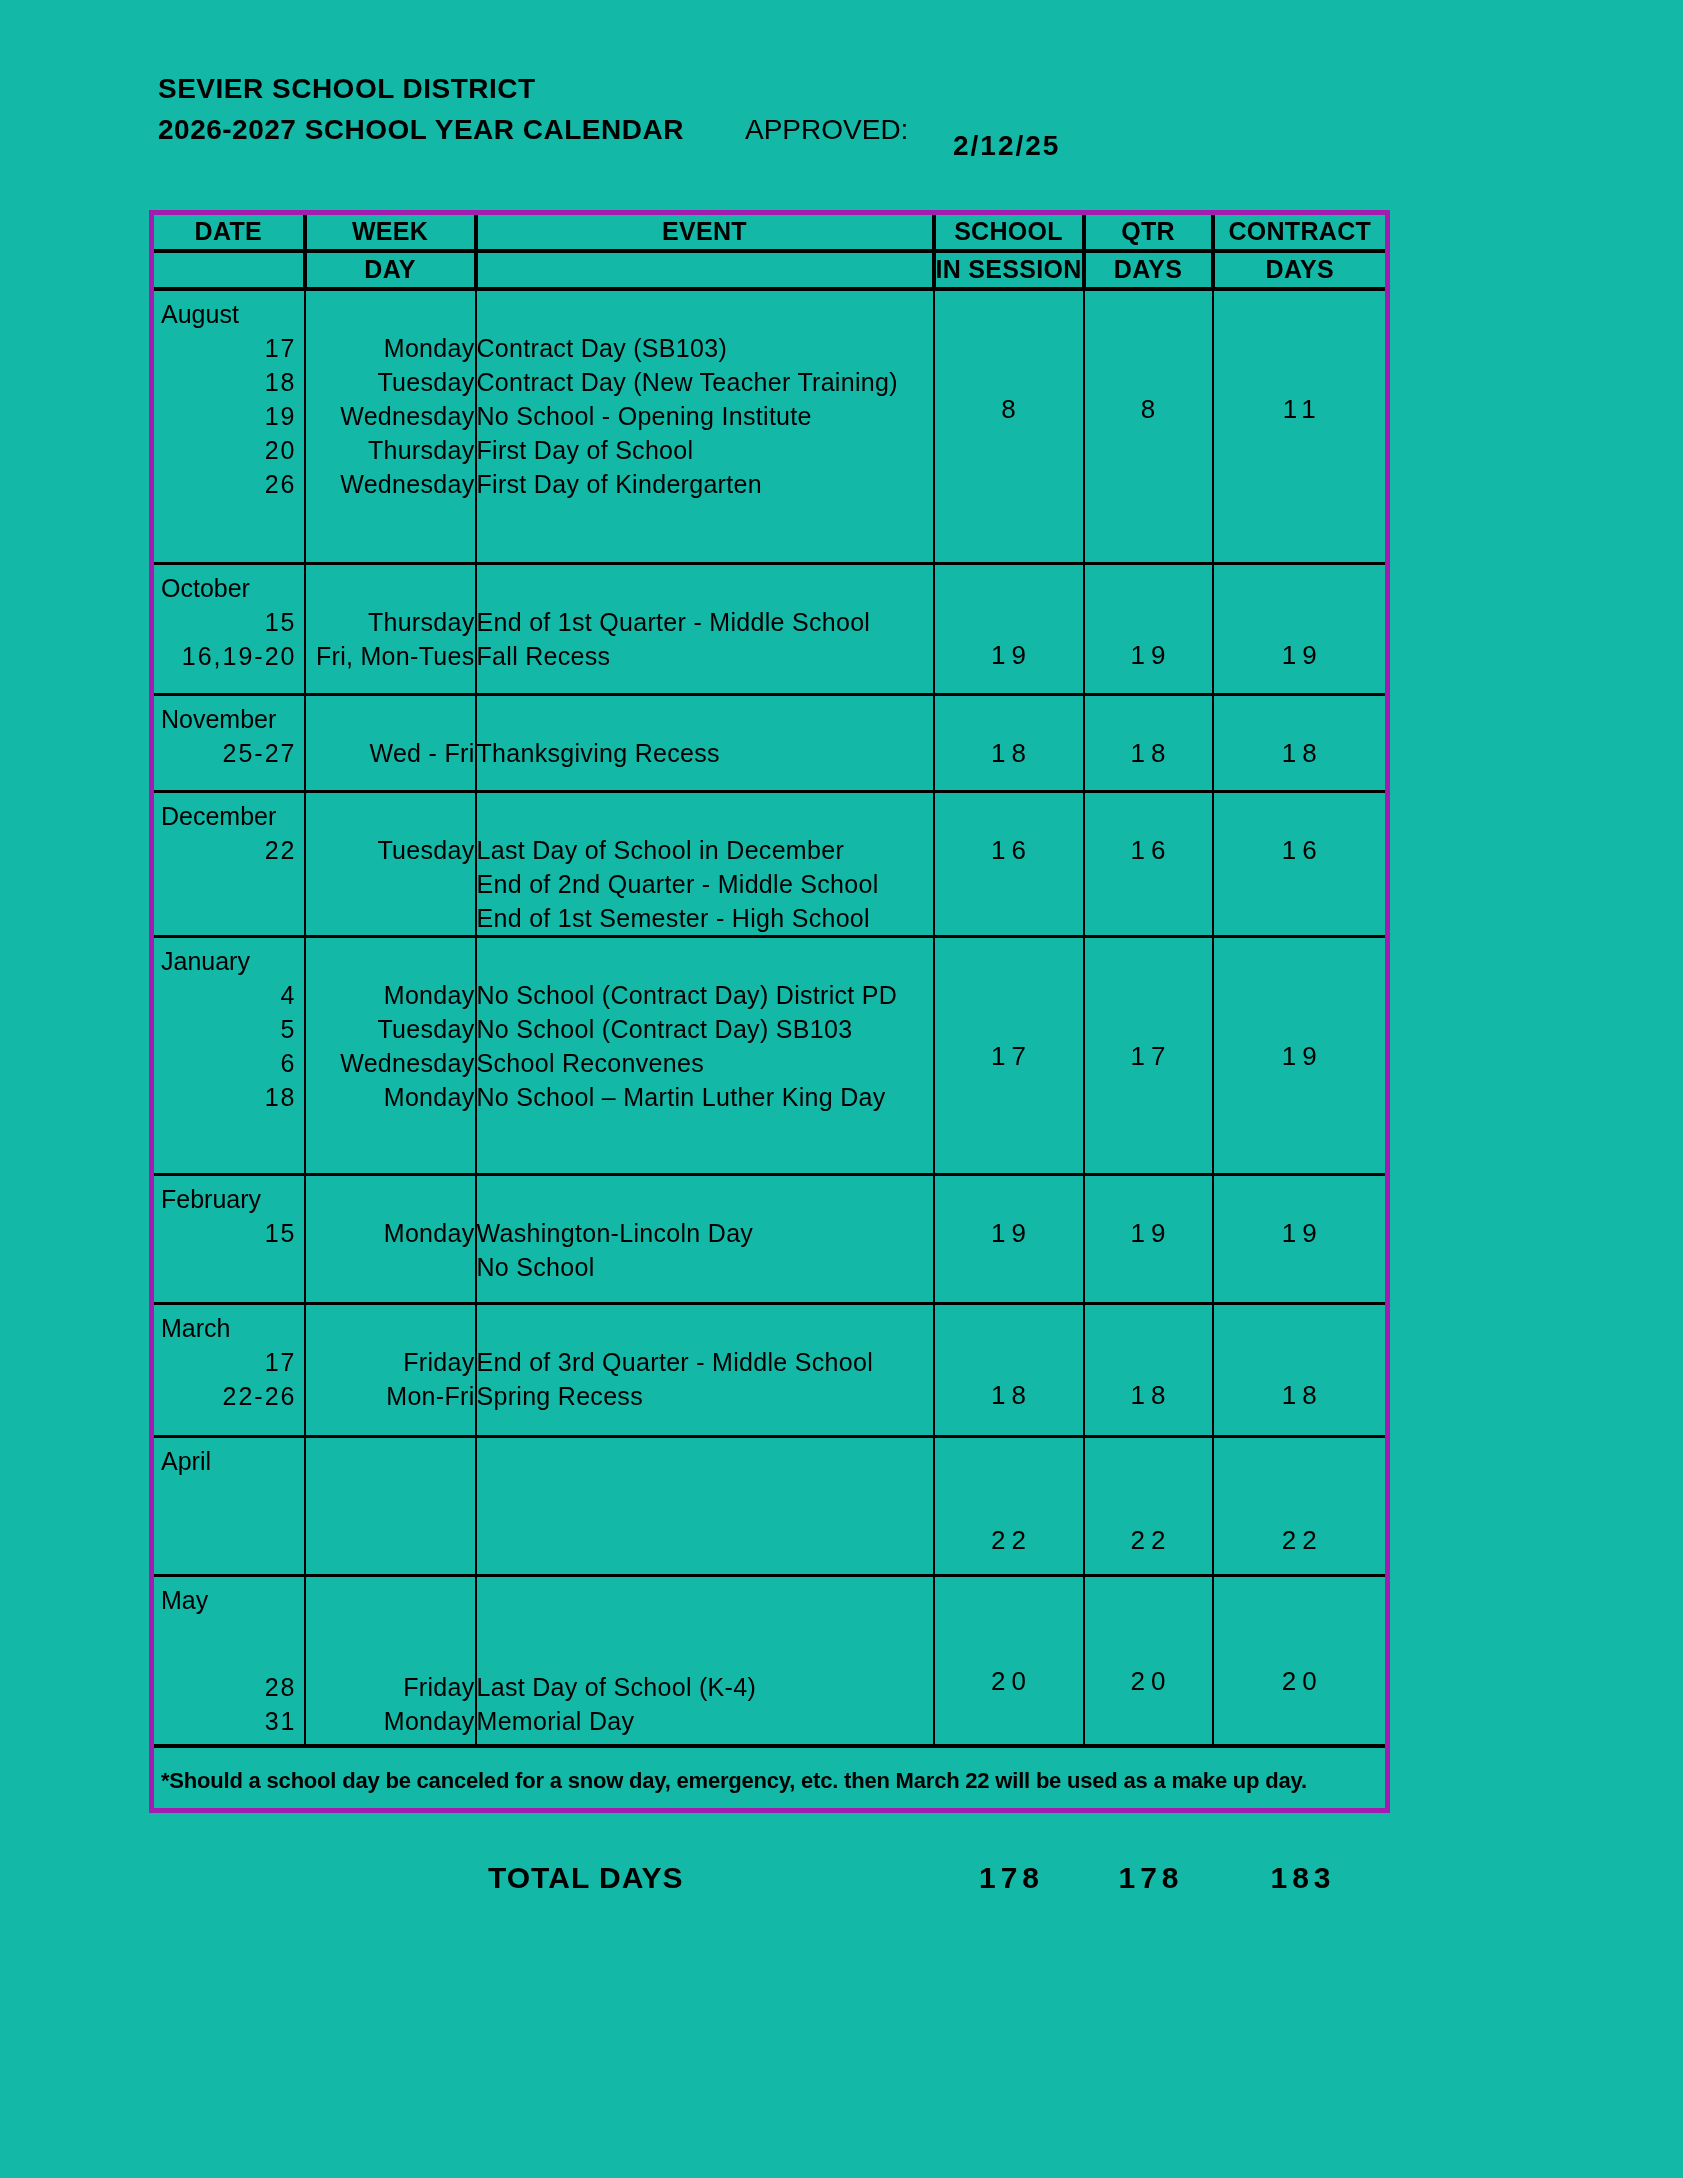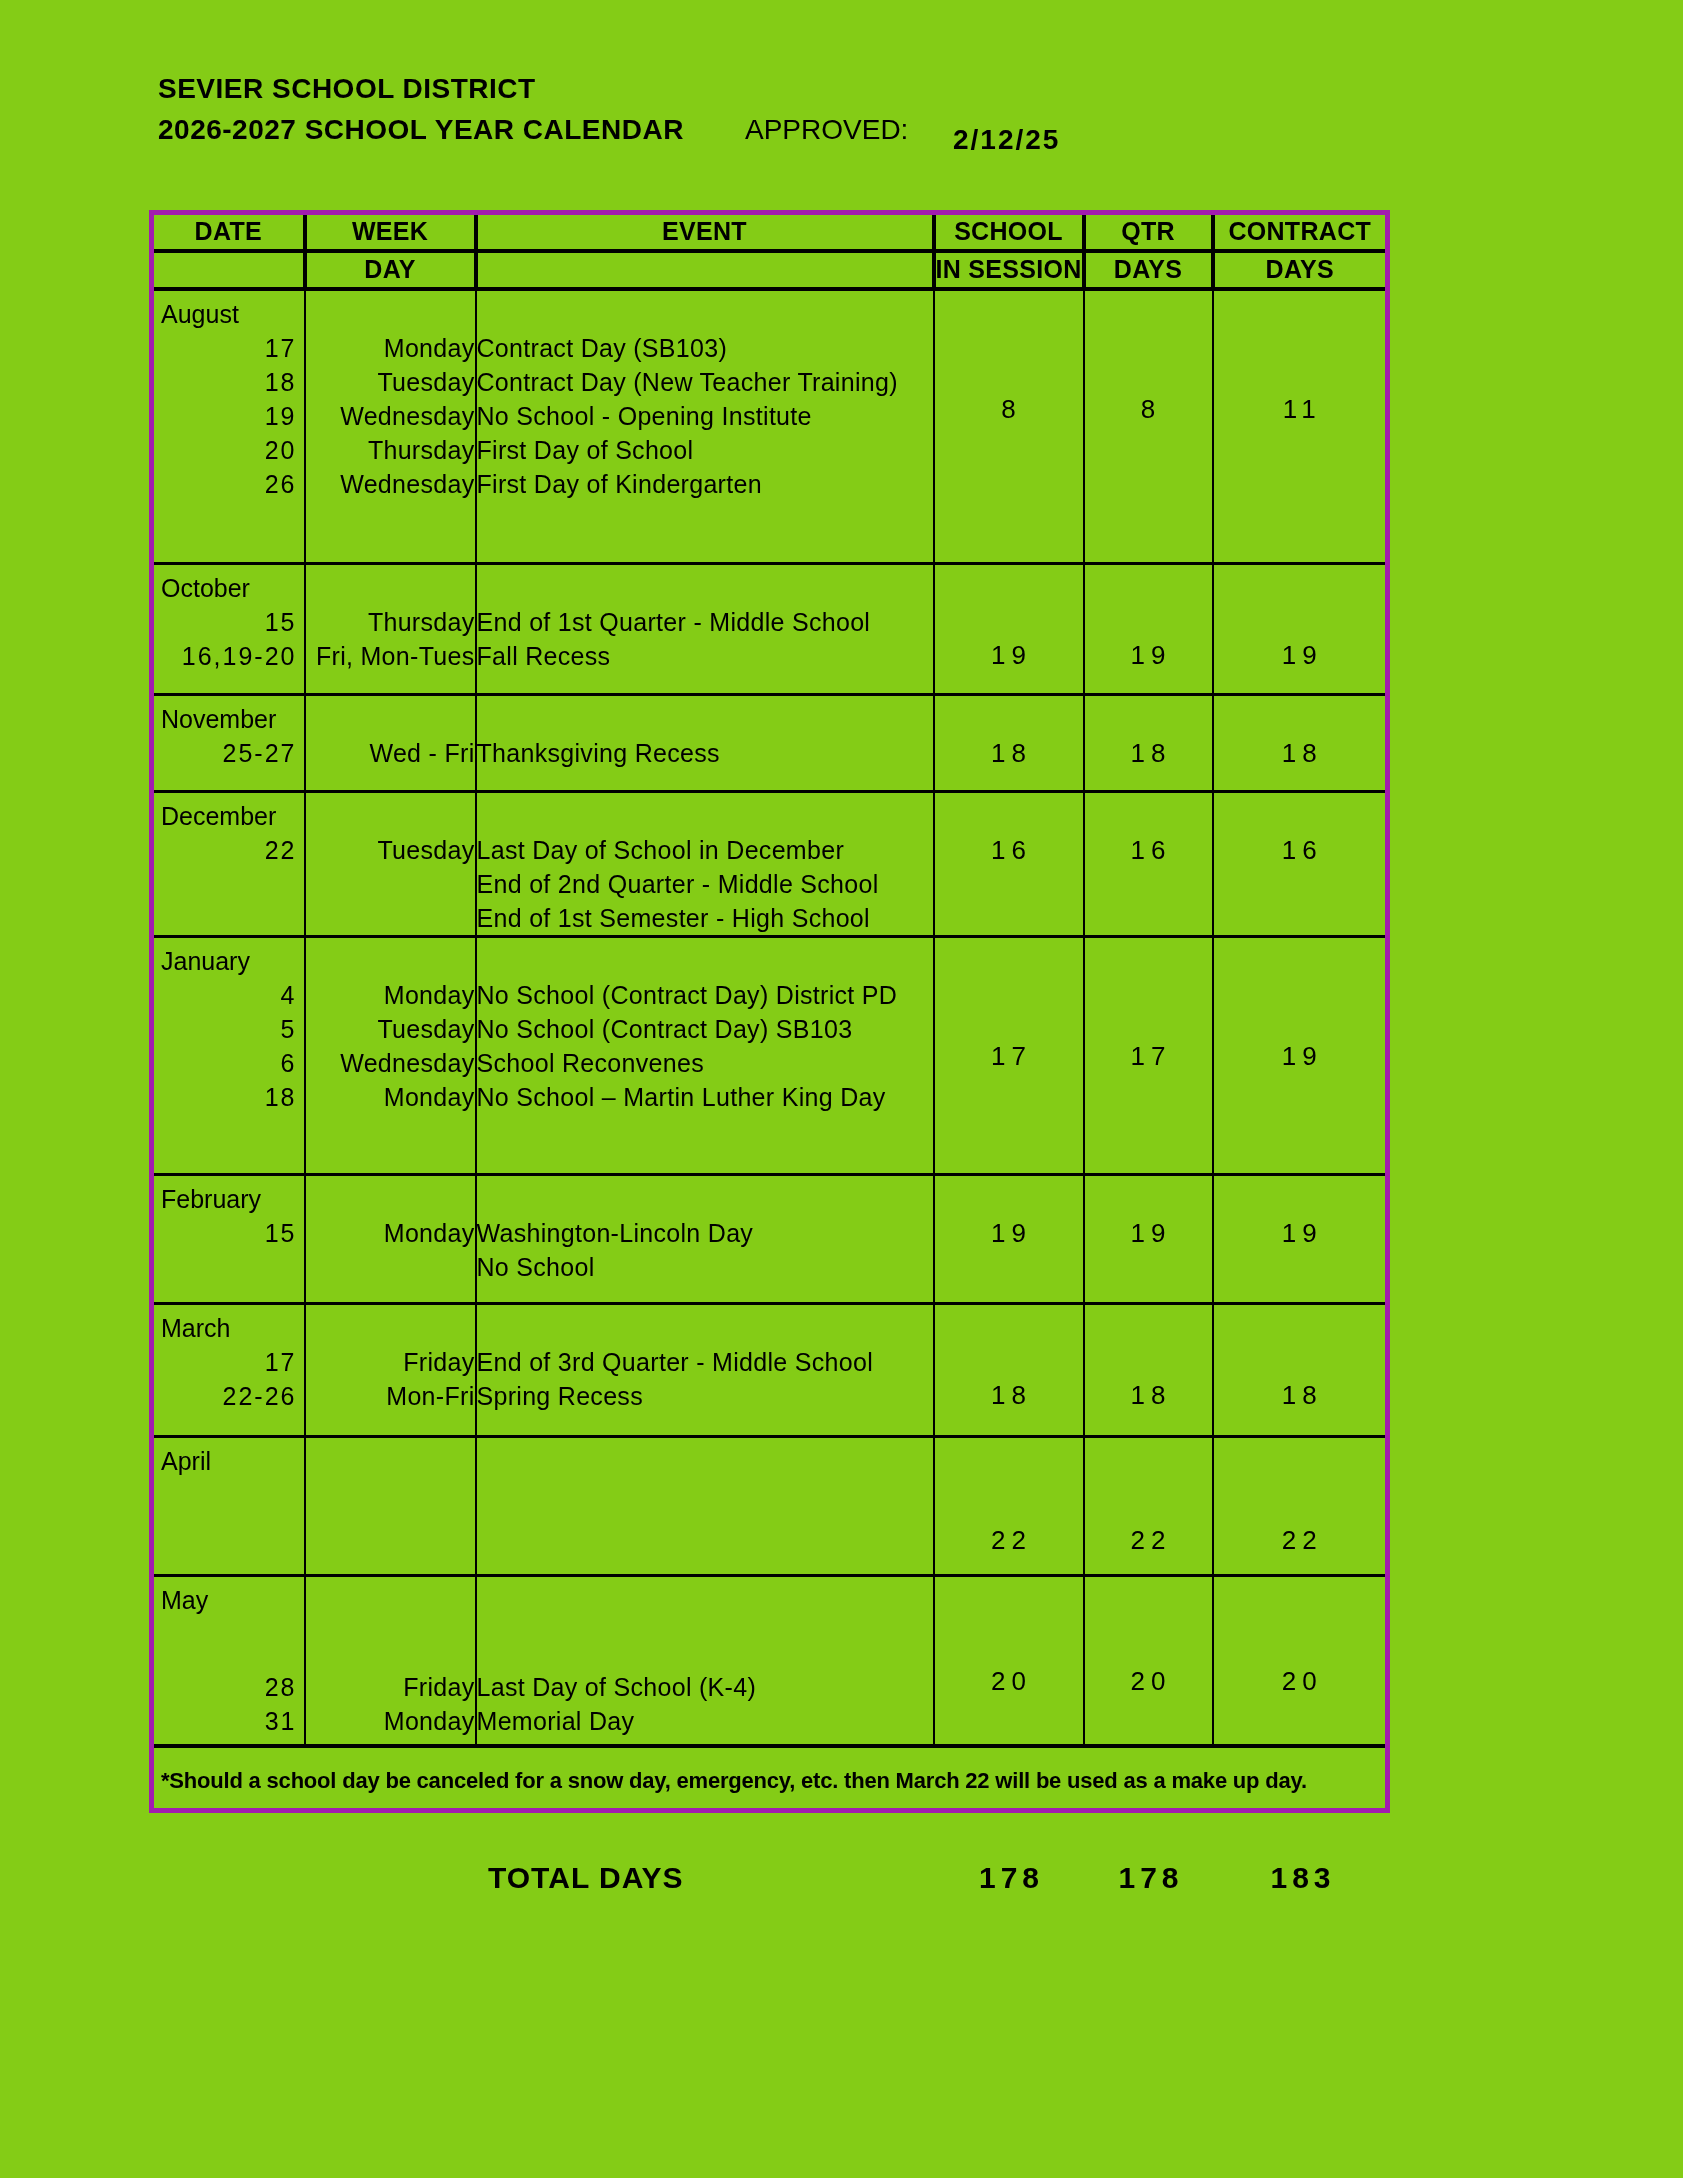--- a/index.html
+++ b/index.html
@@ -3,29 +3,29 @@
 <meta charset="utf-8">
 <style>
   * { box-sizing: border-box; margin: 0; padding: 0; }
   html, body { width: 1683px; height: 2178px; }
   body {
     background: #ffffff;
     color: #000000;
     font-family: "Liberation Sans", sans-serif;
     position: relative;
   }
-  .page { position: absolute; inset: 0; background: #84cc16; }
+  .page { position: absolute; inset: 0; background: #14b8a6; }
 
   
   .hdr { position: absolute; left: 158px; top: 73px; width: 1346px; }
   .hdr-district { font-weight: bold; font-size: 28px; letter-spacing: 0.5px; }
   .hdr-line2 { position: relative; margin-top: 9px; font-size: 28px; height: 34px; }
   .hdr-title { font-weight: bold; letter-spacing: 0.5px; }
   .hdr-approved { position: absolute; left: 587px; top: 0; font-weight: normal; }
-  .hdr-adate { position: absolute; left: 795px; top: 10px; font-weight: bold; letter-spacing: 2px; }
+  .hdr-adate { position: absolute; left: 795px; top: 16px; font-weight: bold; letter-spacing: 2px; }
 
   
   .doc { position: absolute; left: 149px; top: 210px; width: 1247px; }
 
   table.cal {
     border-collapse: collapse;
     table-layout: fixed;
     width: 1240px;
     border: 5px solid #a21caf;
   }

